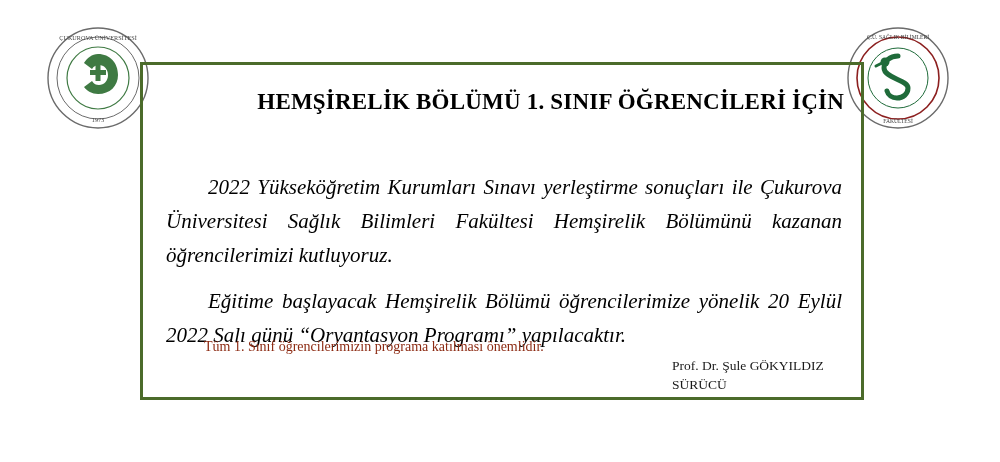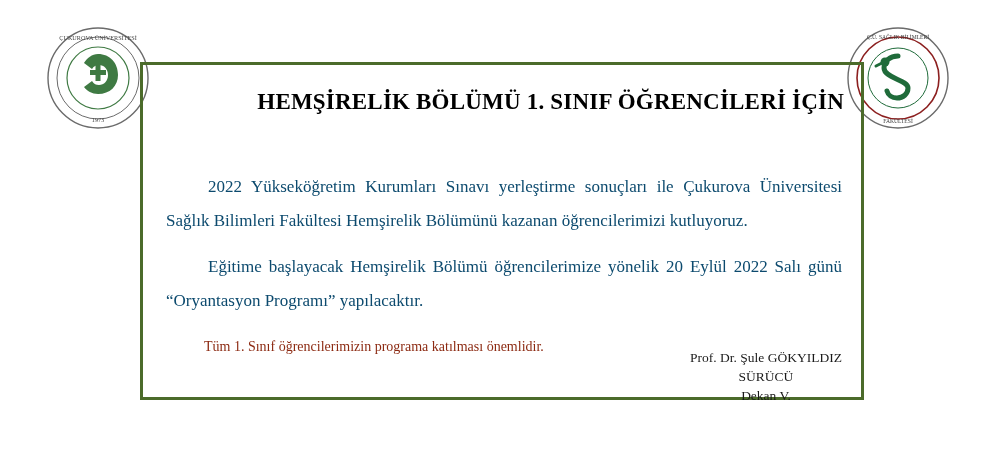--- a/index.html
+++ b/index.html
@@ -74,49 +74,50 @@
   }
 
   
   .body-wrap {
     position: absolute;
     left: 166px;
     top: 170px;
     width: 676px;
   }
   .para {
-    font-size: 17px;
+    font-size: 21px;
     line-height: 34px;
-    color: #0c4a6e;
+    color: #000000;
     text-align: justify;
     text-justify: inter-word;
     margin: 0 0 12px 0;
     text-indent: 42px;
+    font-style: italic;
   }
   .para.last {
     margin-bottom: 8px;
   }
 
   .highlight {
     position: absolute;
     left: 204px;
     top: 335px;
     width: 470px;
     font-weight: normal;
     font-size: 14px;
     color: #8c2a12;
     line-height: 24px;
   }
 
   .signature {
     position: absolute;
     left: 672px;
-    top: 348px;
+    top: 356px;
     width: 188px;
-    text-align: center;
+    text-align: left;
     font-size: 13.5px;
     line-height: 19px;
     color: #1a1a1a;
   }
   .signature .role {
     font-size: 13.5px;
   }
 </style>
 </head>
 <body>
@@ -157,16 +158,15 @@
 
   <div class="body-wrap">
     <p class="para">2022 Yükseköğretim Kurumları Sınavı yerleştirme sonuçları ile Çukurova Üniversitesi Sağlık Bilimleri Fakültesi Hemşirelik Bölümünü kazanan öğrencilerimizi kutluyoruz.</p>
     <p class="para last">Eğitime başlayacak Hemşirelik Bölümü öğrencilerimize yönelik 20 Eylül 2022 Salı günü “Oryantasyon Programı” yapılacaktır.</p>
   </div>
 
   <div class="highlight">Tüm 1. Sınıf öğrencilerimizin programa katılması önemlidir.</div>
 
   <div class="signature">
     <div>Prof. Dr. Şule GÖKYILDIZ SÜRÜCÜ</div>
-    <div class="role">Dekan V.</div>
   </div>
 
 </div>
 
 </body></html>

